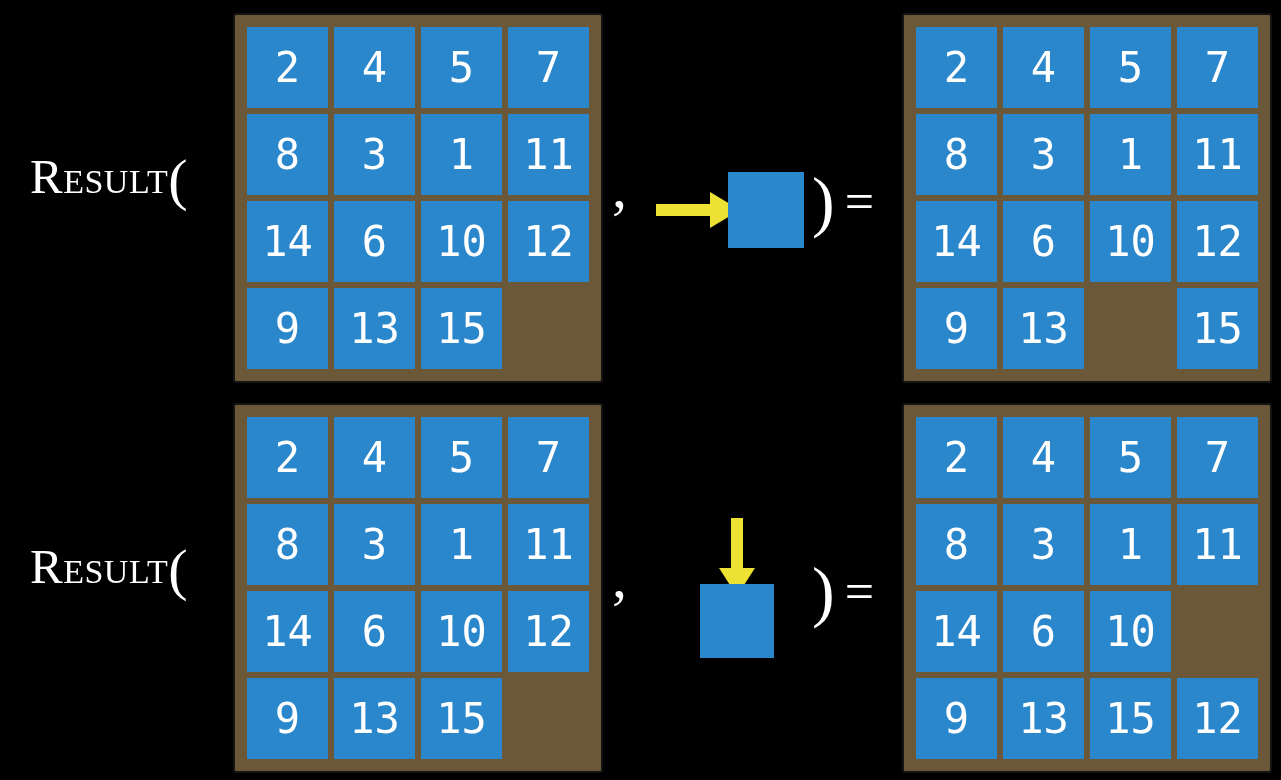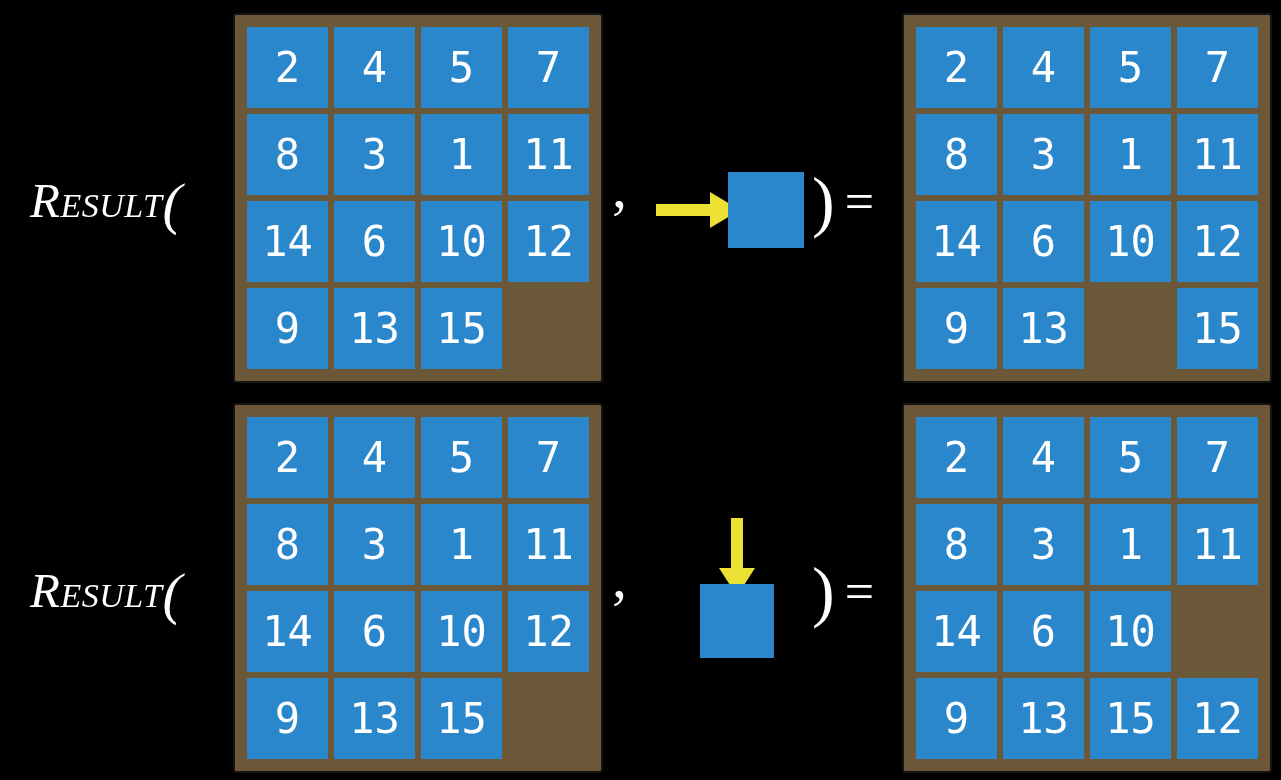--- a/index.html
+++ b/index.html
@@ -17,25 +17,24 @@
     background:#000;
     overflow:hidden;
     font-family:"Liberation Serif", serif;
     color:var(--text);
   }
   .row{position:absolute;left:0;width:1281px;height:390px;}
   .row-1{top:0;}
   .row-2{top:390px;}
 
   .fn-label{
-    position:absolute;left:30px;top:176px;
+    position:absolute;left:30px;top:152px;
     font-size:49px;line-height:1;letter-spacing:.5px;
     font-variant:small-caps;
     white-space:nowrap;
-    font-style:italic;
   }
   .fn-label .paren{font-variant:normal;font-size:58px;line-height:0;vertical-align:-6px;}
 
   .board{
     position:absolute;top:13px;
     width:370px;height:370px;
     background:var(--brown);
     border:2px solid var(--edge);
     border-radius:3px;
     padding:12px;

